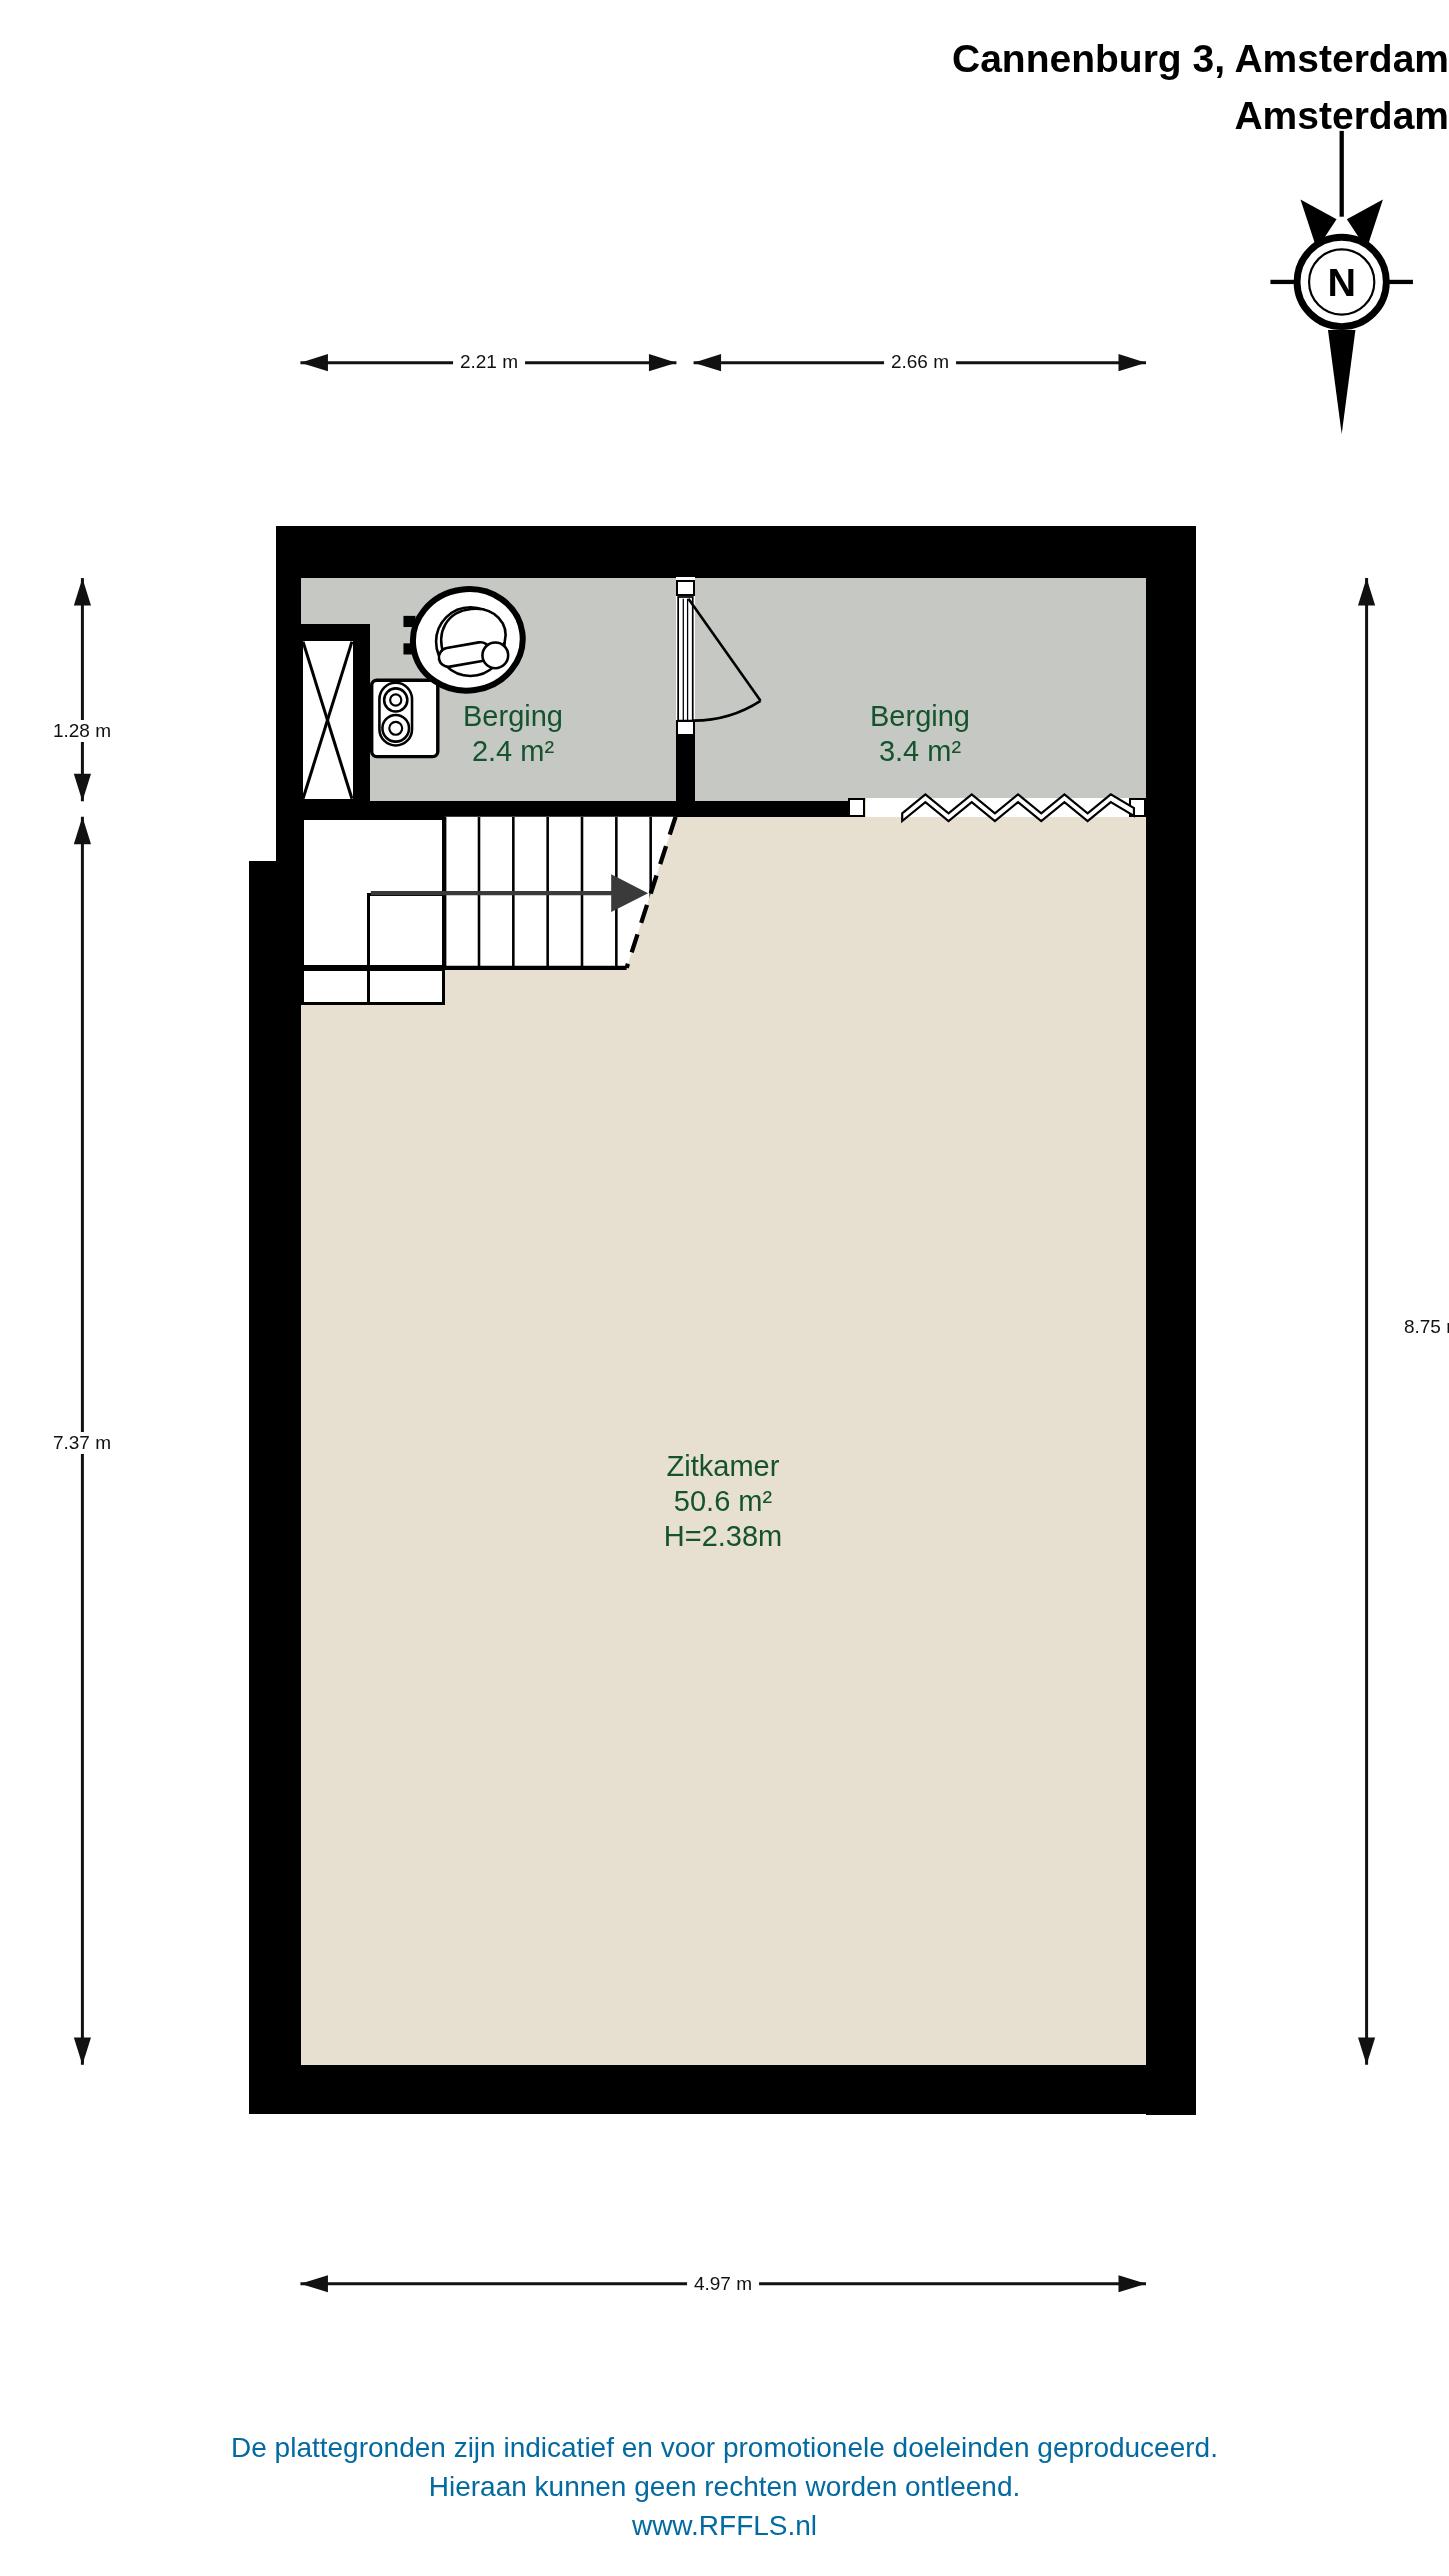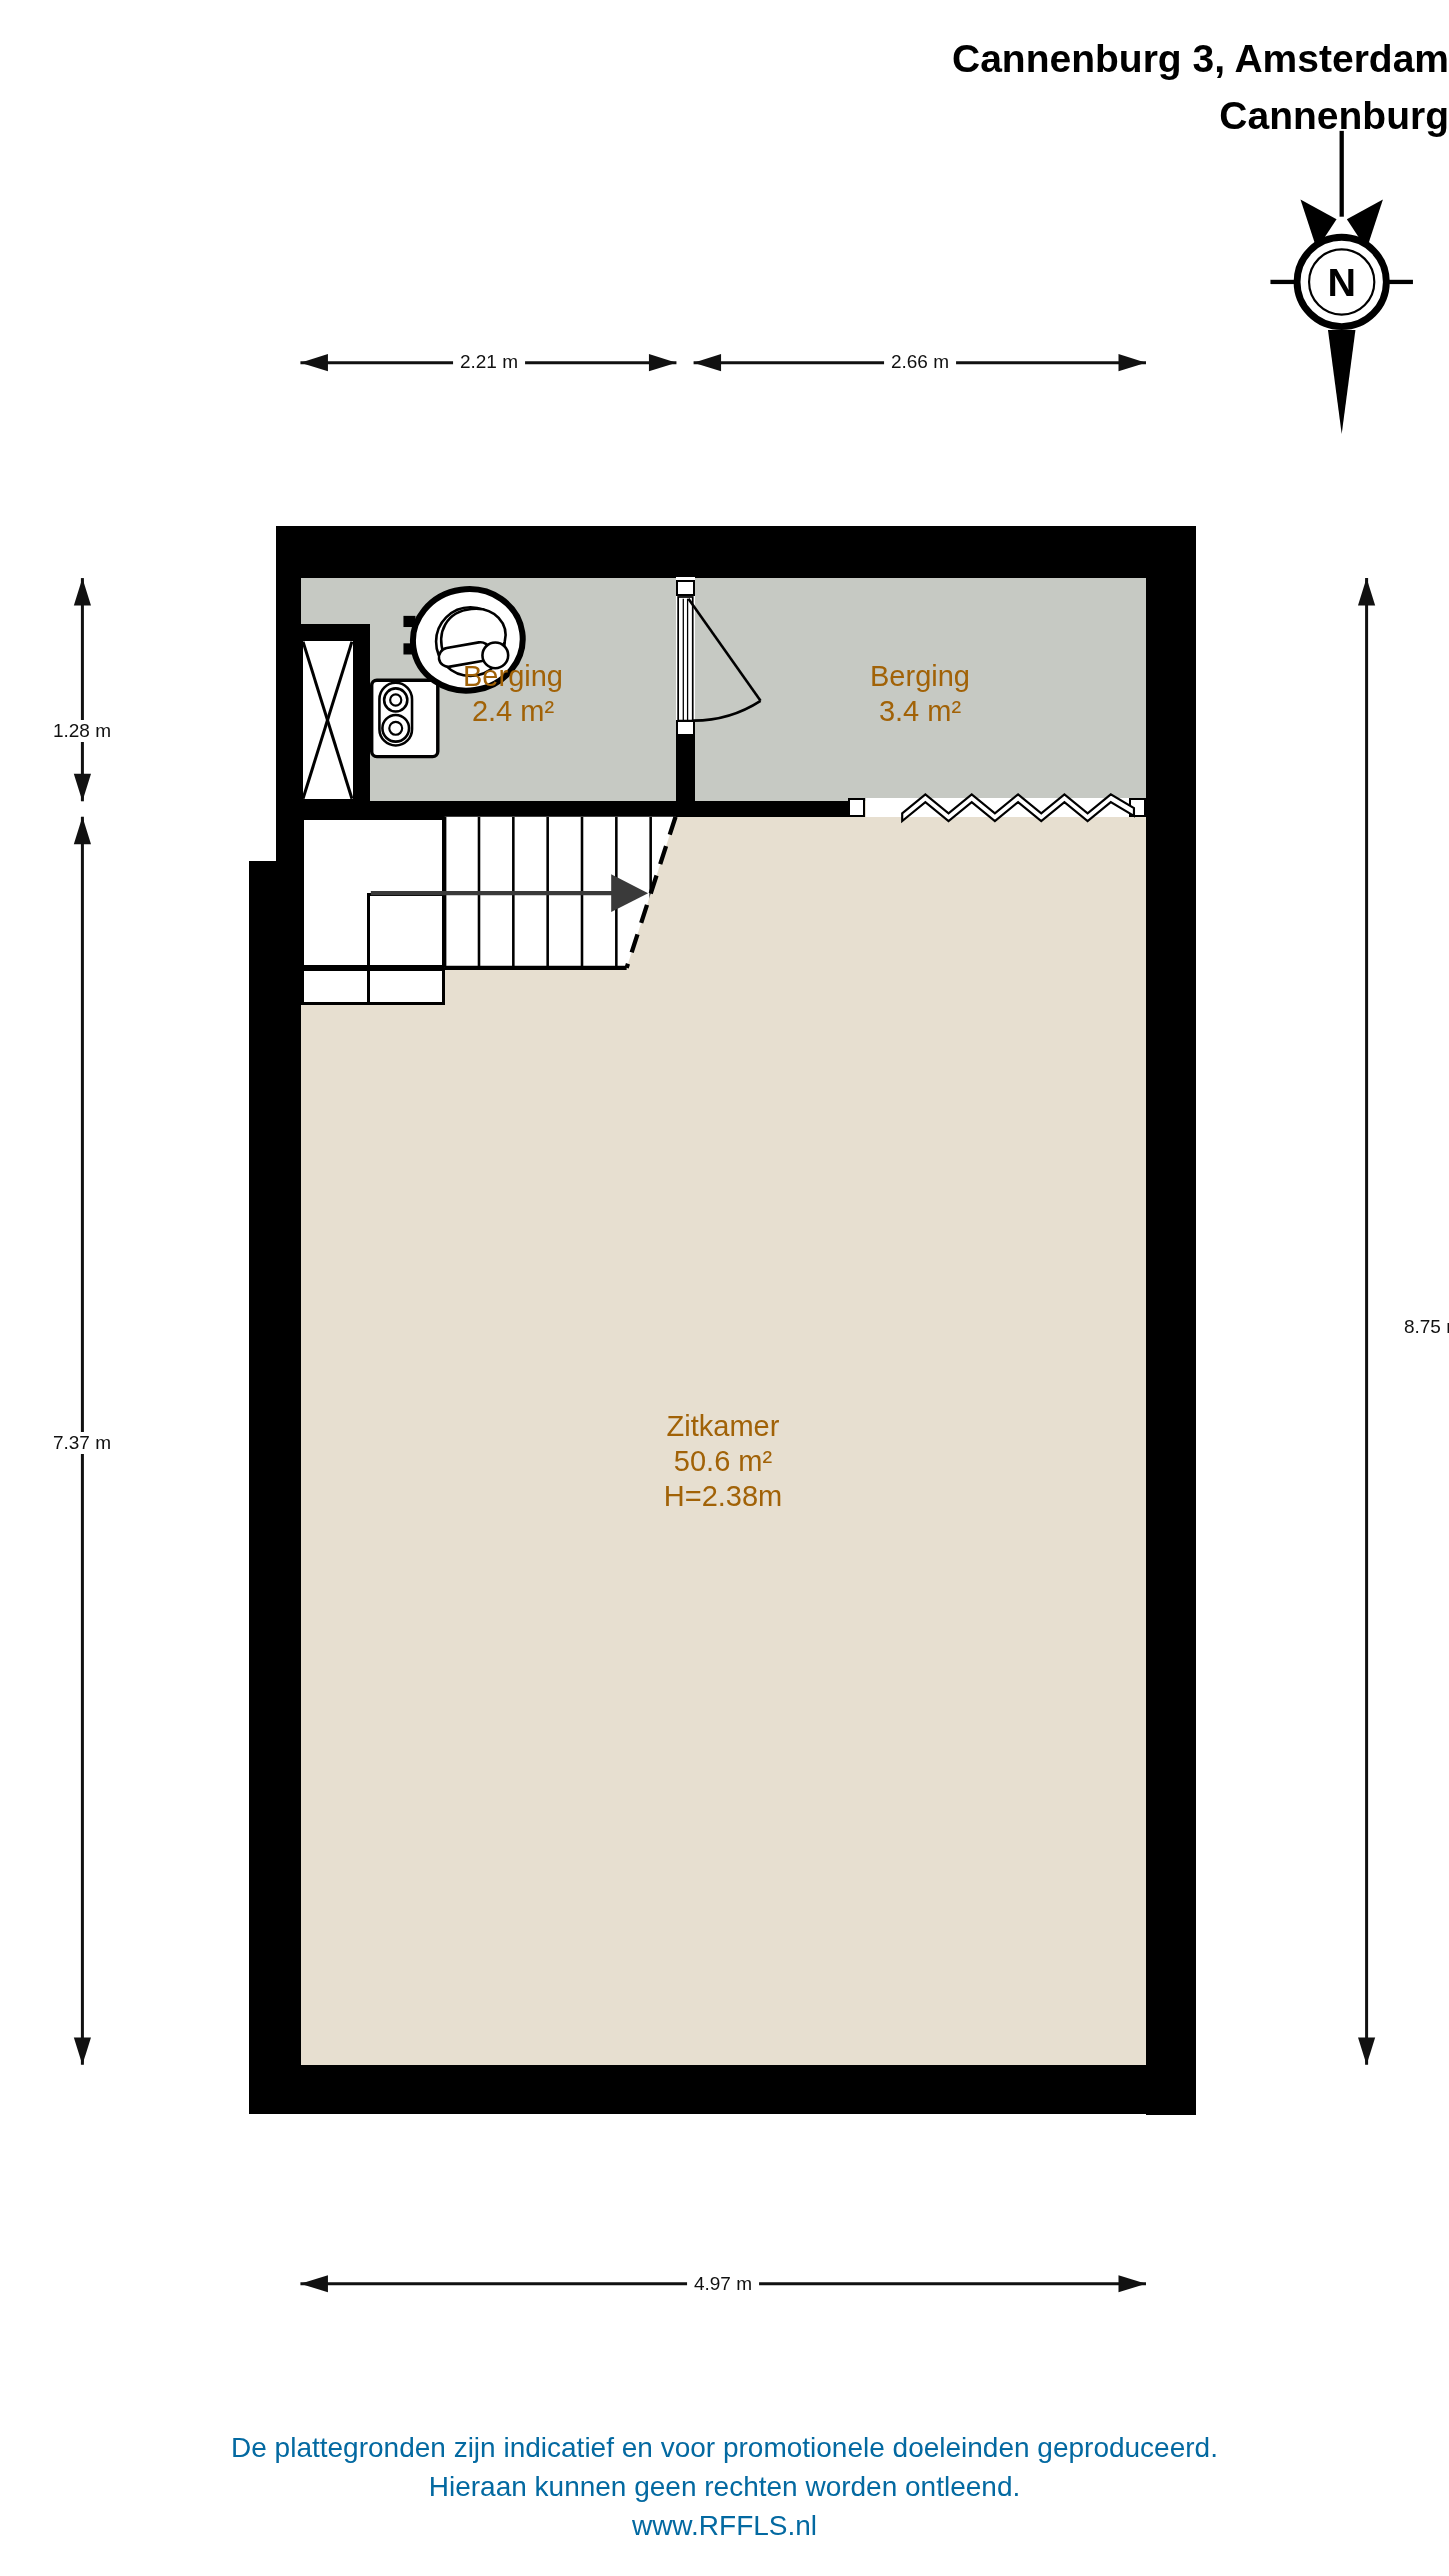--- a/index.html
+++ b/index.html
@@ -13,21 +13,21 @@
   .whitebox{position:absolute;background:#fff;}
   .framed{position:absolute;background:#fff;border:2.6px solid #000;box-sizing:border-box;}
   .outline4{position:absolute;background:#fff;border:3.4px solid #000;box-sizing:border-box;}
   .outline4t{position:absolute;background:transparent;border:3.4px solid #000;box-sizing:border-box;}
   svg.overlay{position:absolute;left:0;top:0;z-index:40;}
   .lbl{
     position:absolute;z-index:50;transform:translate(-50%,-50%);
     white-space:nowrap;text-align:center;
   }
   .dim-lbl{font-size:19px;background:#fff;padding:0 6.9px;color:#111;}
-  .room-lbl{font-size:29px;line-height:35px;color:#a16207;background:transparent;}
+  .room-lbl{font-size:29px;line-height:35px;color:#14532d;background:transparent;margin-top:40px;}
   .room-lbl .small{font-size:29px;}
   .title{
     position:absolute;left:0;right:0;top:30px;text-align:right;z-index:50;
     font-size:39px;font-weight:bold;line-height:57px;color:#000;
   }
   .footer{
     position:absolute;left:0;right:0;top:2428px;text-align:center;z-index:50;
     font-size:28px;line-height:39px;color:#0369a1;
   }
   .stroke{stroke:#000;fill:none;}
@@ -35,21 +35,21 @@
   .dimhead{fill:var(--dim,#111);stroke:none;}
   .compass-n{font-size:46px;font-weight:bold;fill:#000;text-anchor:middle;}
 </style>
 </head>
 <body>
 
 <div id="canvas">
 
   <div class="title">
     <div>Cannenburg 3, Amsterdam</div>
-    <div>Cannenburg</div>
+    <div>Amsterdam</div>
   </div>
 
   <div class="floor-living" style="left:301px;top:799px;width:846px;height:1267px;"></div>
   <div class="floor-storage" style="left:301px;top:577px;width:846px;height:224px;"></div>
 
   <div class="wall" style="left:276px;top:526px;width:920px;height:52px;"></div>
   <div class="wall" style="left:1146px;top:526px;width:50px;height:1589px;"></div>
   <div class="wall" style="left:249px;top:2065px;width:947px;height:49px;"></div>
   <div class="wall" style="left:276px;top:526px;width:25px;height:336px;"></div>
   <div class="wall" style="left:249px;top:861px;width:52px;height:1253px;"></div>

